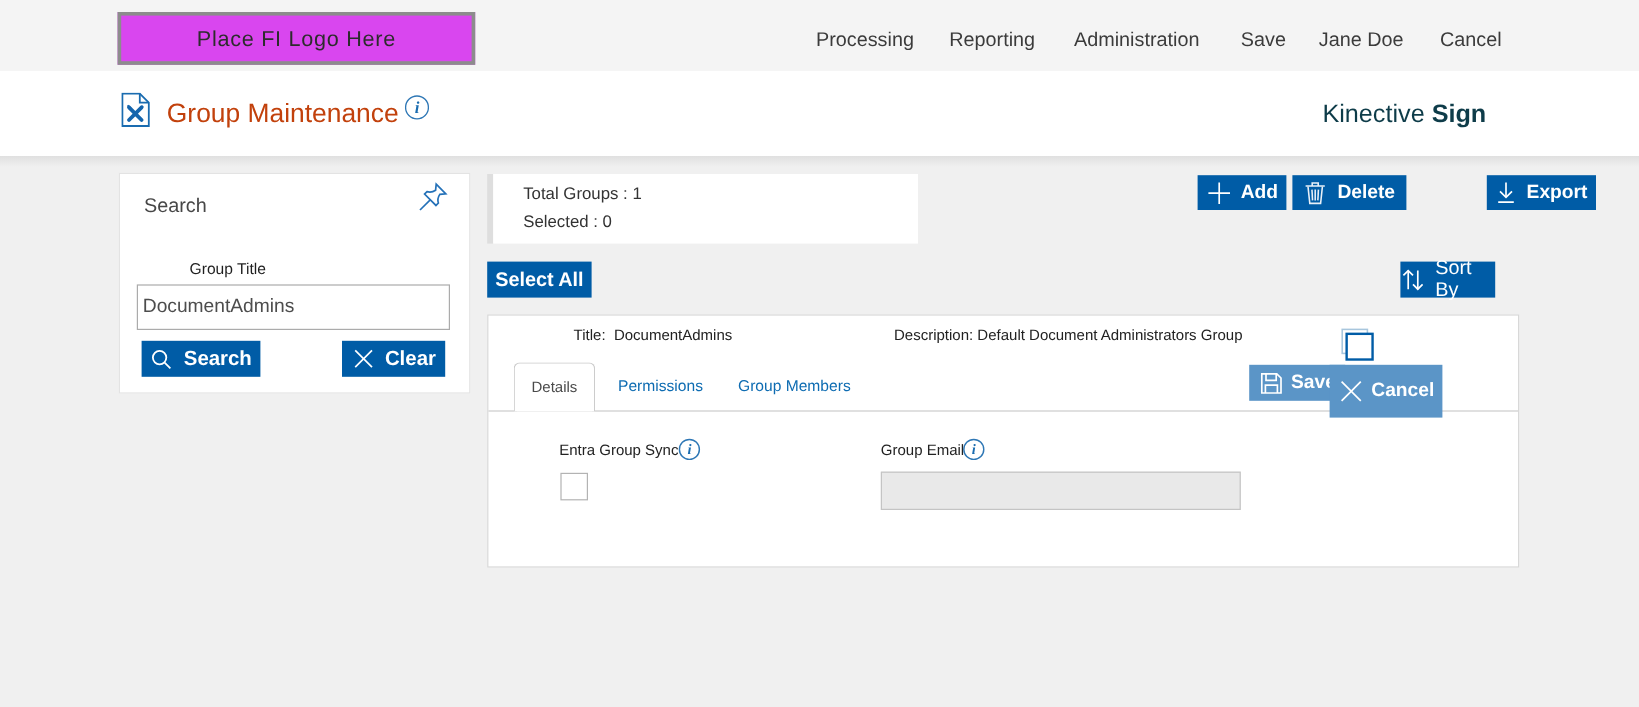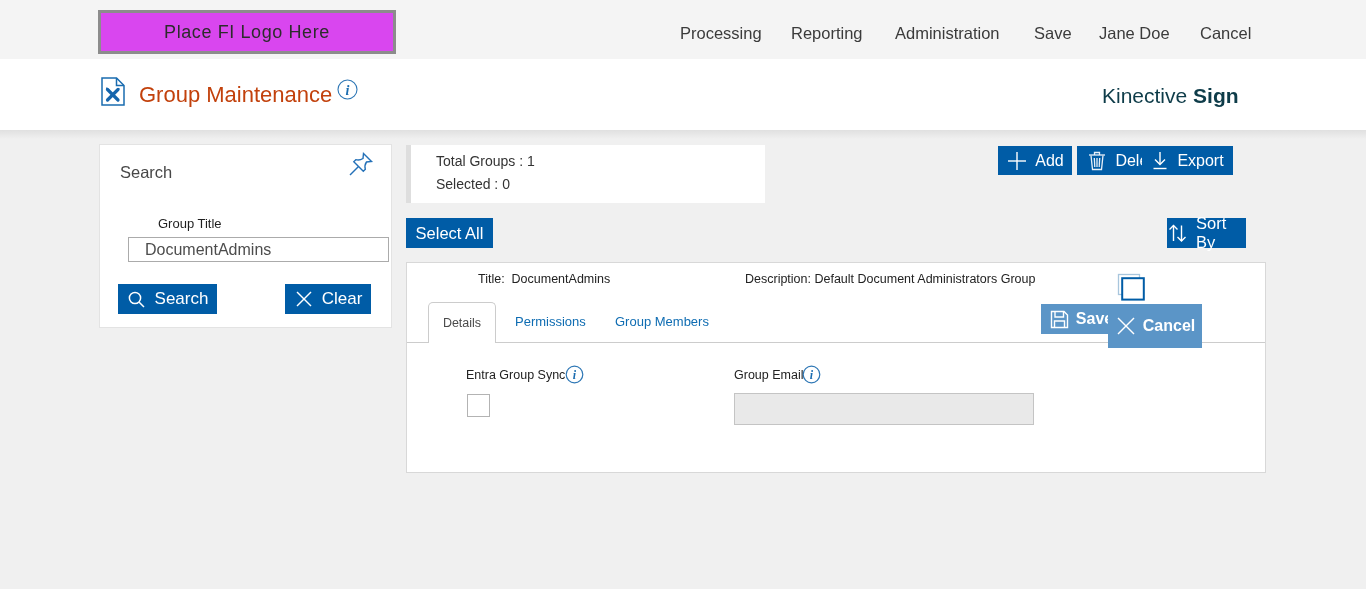--- a/index.html
+++ b/index.html
@@ -13,22 +13,22 @@
 
 .band { position:absolute; left:0; top:59px; width:1366px; height:71px; background:#ffffff; }
 .bandshadow { position:absolute; left:0; top:130px; width:1366px; height:9px; background:linear-gradient(#e0e0e0,#f0f0f0); }
 .gmtitle { position:absolute; left:139px; top:82px; font-size:22px; color:#c2410c; }
 .kinective { position:absolute; left:1102px; top:84px; font-size:21px; color:#0e3c49; }
 .kinective b { font-weight:bold; }
 
 .searchcard { position:absolute; left:99px; top:144px; width:293px; height:184px; background:#ffffff; border:1px solid #e3e3e3; }
 .searchtitle { position:absolute; left:120px; top:163px; font-size:16.5px; color:#474747; }
 .grouptitle { position:absolute; left:114px; top:216px; font-size:13px; color:#1f1f1f;margin-left:44px; }
-.ginput { position:absolute; left:114px; top:237px; width:261px; height:25px; background:#fff; border:1px solid #ababab; font-size:16px; color:#4d4d4d; padding-left:16px; display:flex; align-items:center;margin-left:14px; }
-.btn { background:#005ca6; color:#ffffff; display:flex; align-items:center; justify-content:center; font-weight:normal; }
+.ginput { position:absolute; left:114px; top:237px; width:261px; height:38px; background:#fff; border:1px solid #ababab; font-size:16px; color:#4d4d4d; padding-left:4px; display:flex; align-items:center; }
+.btn { background:#005ca6; color:#ffffff; display:flex; align-items:center; justify-content:center; font-weight:bold; }
 .btn svg { flex:0 0 auto; }
 
 .totalbox { position:absolute; left:411px; top:145px; width:354px; height:58px; background:#ffffff; }
 .totalstrip { position:absolute; left:406px; top:145px; width:5px; height:58px; background:#dedede; }
 .totaltxt { position:absolute; left:436px; top:150px; font-size:14px; color:#333; line-height:23px; }
 
 .card { position:absolute; left:406px; top:262px; width:860px; height:211px; background:#ffffff; border:1px solid #d8d8d8; }
 .tabline { position:absolute; left:407px; top:342px; width:858px; height:1px; background:#cccccc; }
 .tab-active { position:absolute; left:428px; top:302px; width:68px; height:41px; background:#ffffff; border:1px solid #cccccc; border-bottom:none; border-radius:5px 5px 0 0; display:flex; align-items:center; justify-content:center; font-size:12.5px; color:#4a4a4a; z-index:3; }
 .tablink { position:absolute; top:314px; font-size:13px; color:#0e6cb2; }
@@ -113,21 +113,21 @@
       <path d="M4 5.5 L5.5 19.5 H14.5 L16 5.5"></path>
       <line x1="2" y1="5" x2="18" y2="5"></line>
       <path d="M7.5 5 V2.5 H12.5 V5"></path>
       <line x1="7.3" y1="8" x2="7.8" y2="17"></line>
       <line x1="10" y1="8" x2="10" y2="17"></line>
       <line x1="12.7" y1="8" x2="12.2" y2="17"></line>
     </g>
   </svg>
   Delete
 </div>
-<div class="btn abs" style="left:1142px; top:146px; width:91px; height:29px; font-size:16px;">
+<div class="btn abs" style="left:1239px; top:146px; width:91px; height:29px; font-size:16px;">
   <svg width="18" height="20" viewBox="0 0 18 20" style="margin-right:8px;">
     <g fill="none" stroke="#fff" stroke-width="1.4">
       <line x1="9" y1="1" x2="9" y2="13"></line>
       <path d="M4 8.5 L9 13.5 L14 8.5"></path>
       <line x1="2.5" y1="17.5" x2="15.5" y2="17.5"></line>
     </g>
   </svg>
   Export
 </div>
 

